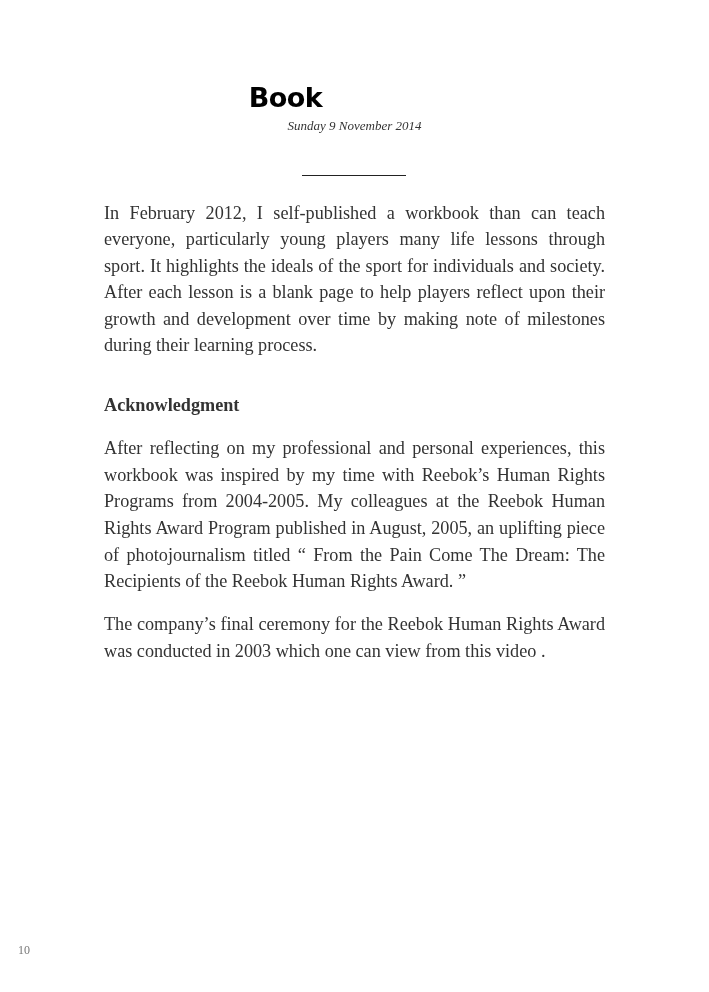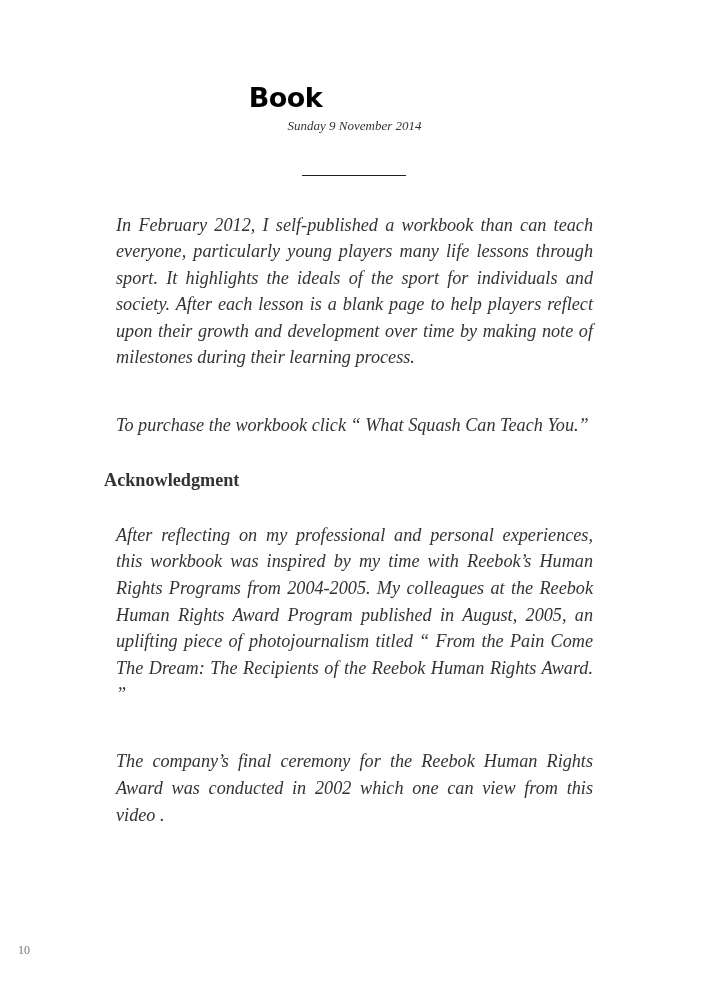--- a/index.html
+++ b/index.html
@@ -18,43 +18,42 @@
   .rule {
     position: absolute; left: 302px; width: 104px; top: 174px; height: 1px;
     border-bottom: 1.5px solid #222;
   }
   .content {
     position: absolute; left: 104px; width: 501px; top: 183px;
     font-family: "Liberation Serif", serif; font-size: 18.2px; line-height: 26.6px;
     color: #333;
   }
   .heading { font-weight: bold; margin: 0; color: #333; }
-  p.body { margin: 12px; text-align: justify; font-style: italic; }
+  p.body { margin: 0; text-align: justify; }
   .gap-h { height: 16.5px; }
   .gap-p { height: 16.5px; }
   .pagenum {
     position: absolute; left: 0; width: 709px; top: 943px; text-align: left;
     font-family: "Liberation Serif", serif; font-size: 12px; color: #777; padding-left: 18px;
   }
 </style>
 </head>
 <body>
 
 <div class="page">
   <div class="title">Book</div>
   <div class="date">Sunday 9 November 2014</div>
   <div class="rule"></div>
 
   <div class="content">
     <div class="gap-h"></div>
     <p class="body">In February 2012, I self-published a workbook than can teach everyone, particularly young players many life lessons through sport. It highlights the ideals of the sport for individuals and society. After each lesson is a blank page to help players reflect upon their growth and development over time by making note of milestones during their learning process.</p>
     <div class="gap-p"></div>
-    <p class="body">To purchase the workbook click “ What Squash Can Teach You.”</p>
     <div class="gap-p"></div>
     <div class="heading">Acknowledgment</div>
     <div class="gap-h"></div>
     <p class="body">After reflecting on my professional and personal experiences, this workbook was inspired by my time with Reebok’s Human Rights Programs from 2004-2005. My colleagues at the Reebok Human Rights Award Program published in August, 2005, an uplifting piece of photojournalism titled “ From the Pain Come The Dream: The Recipients of the Reebok Human Rights Award. ”</p>
     <div class="gap-p"></div>
-    <p class="body">The company’s final ceremony for the Reebok Human Rights Award was conducted in 2002 which one can view from this video .</p>
+    <p class="body">The company’s final ceremony for the Reebok Human Rights Award was conducted in 2003 which one can view from this video .</p>
   </div>
 
   <div class="pagenum">10</div>
 </div>
 
 </body></html>

